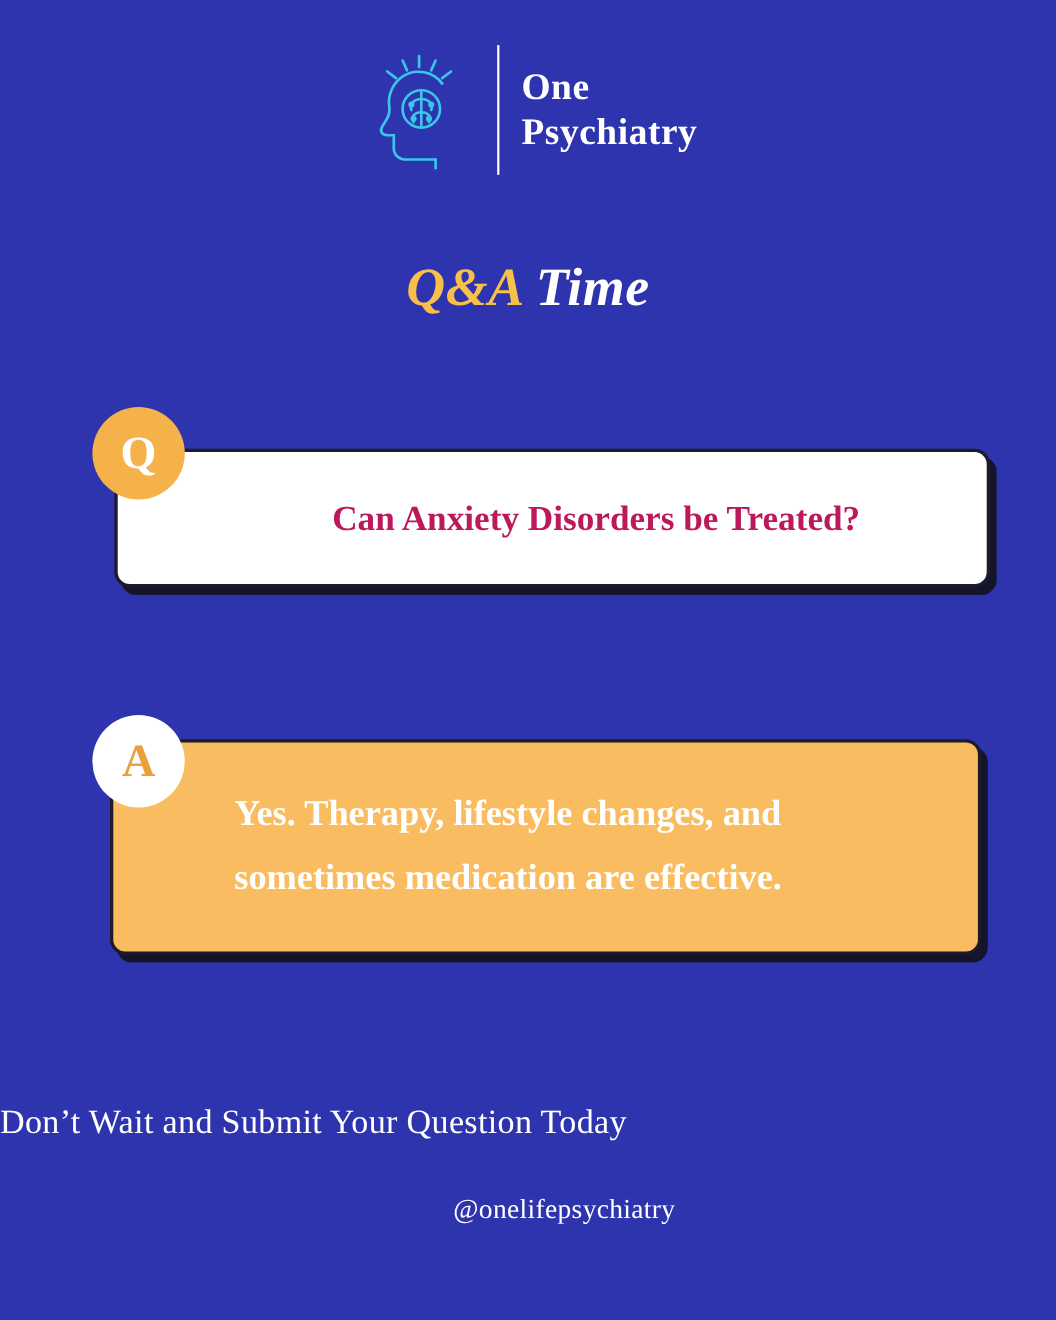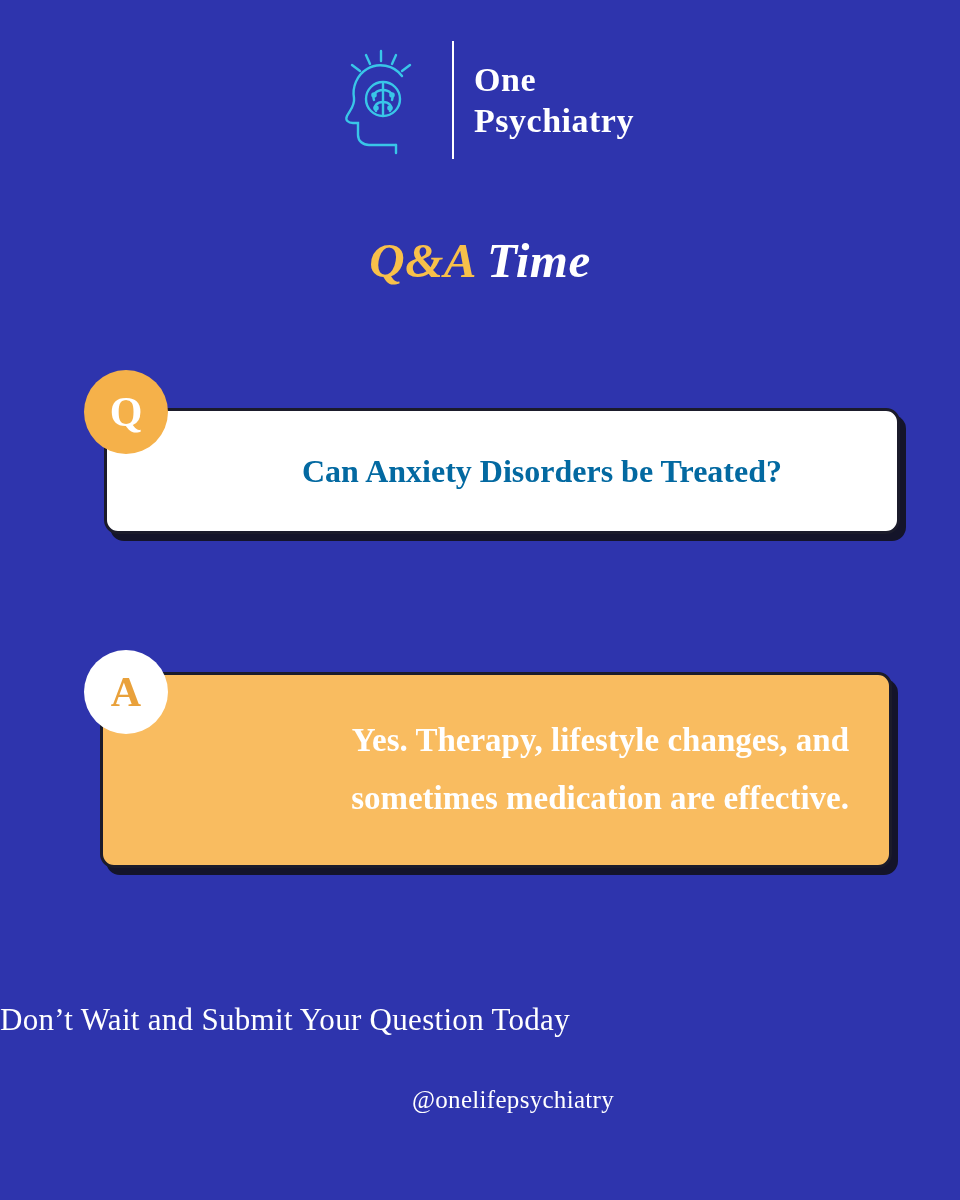--- a/index.html
+++ b/index.html
@@ -81,21 +81,21 @@
     background: #ffffff;
     border: 3px solid #1b1b2b;
     border-radius: 14px;
     box-shadow: 6px 7px 0 #14142a;
     display: flex;
     align-items: center;
     justify-content: center;
     box-sizing: border-box;
   }
   .q-card-text {
-    color: #0369a1;
+    color: #be185d;
     font-family: "Liberation Serif", serif;
     font-weight: bold;
     font-size: 32px;
     text-align: center;
     padding: 0 40px 0 120px;
   }
   .badge {
     position: absolute;
     width: 84px;
     height: 84px;
@@ -135,21 +135,21 @@
     align-items: center;
     justify-content: center;
     box-sizing: border-box;
   }
   .a-card-text {
     color: #ffffff;
     font-family: "Liberation Serif", serif;
     font-weight: bold;
     font-size: 33px;
     line-height: 1.75;
-    text-align: right;
+    text-align: left;
     padding: 0 40px 0 110px;
   }
 
   
   .cta {
     position: absolute;
     top: 1002px;
     left: 0;
     width: 960px;
     text-align: left;

